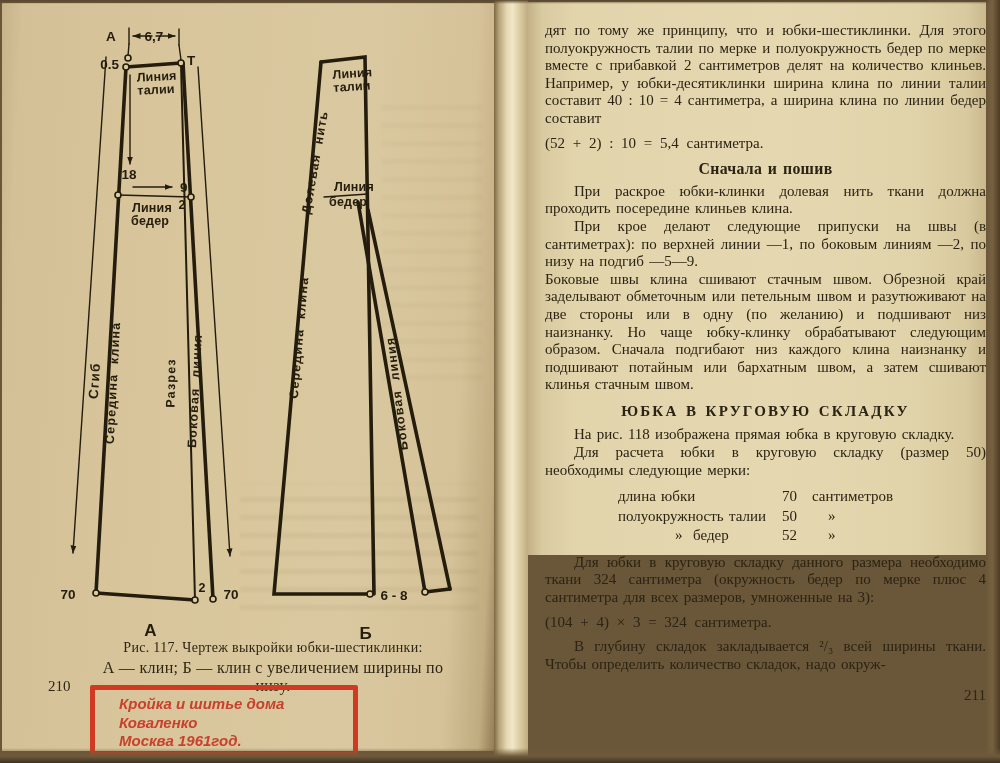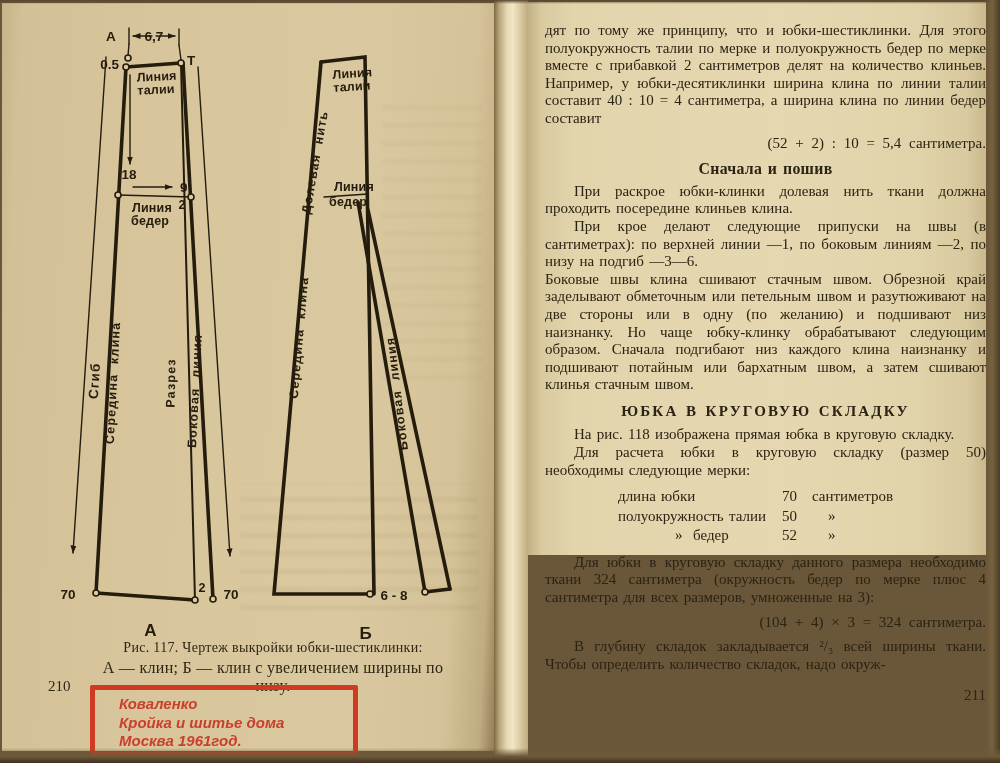--- a/index.html
+++ b/index.html
@@ -44,21 +44,21 @@
   .stamp{position:absolute;left:88px;top:682px;width:234px;height:57px;border:5px solid #d03a22;
     border-radius:2px;padding:5px 0 0 24px;color:#c9402c;
     font-family:"Liberation Sans","DejaVu Sans",sans-serif;font-weight:bold;font-style:italic;
     font-size:15px;line-height:18.5px;}
 
   
   .col{position:absolute;left:17px;top:20px;width:441px;font-size:15px;line-height:17.6px;
        word-spacing:1.5px;text-align:justify;}
   .col p{margin:0;text-indent:29px;}
   .col p.noind{text-indent:0;}
-  .formula{text-align:right;text-indent:0;margin:7px 0;word-spacing:4px;}
+  .formula{text-align:left;text-indent:0;margin:7px 0;word-spacing:4px;}
   .h1{text-align:center;font-weight:bold;font-size:15.8px;margin:8px 0 5px;letter-spacing:.3px;}
   .h2{text-align:center;font-weight:bold;font-size:15px;margin:9px 0 6px;letter-spacing:2.2px;}
   .mtable{margin:8px 0 8px 73px;line-height:19.5px;text-align:left;}
   .mname{display:inline-block;width:164px;white-space:pre;}
   .mn3{width:107px;padding-left:57px;}
   .mval{display:inline-block;width:30px;}
   .mu2{padding-left:16px;}
   .pn-right{display:block;text-align:right;margin-top:14px;font-size:15px;text-indent:0;}
 </style>
 </head>
@@ -152,35 +152,35 @@
     </svg>
 
     <div class="caption">
       <div class="cap1">Рис. 117. Чертеж выкройки юбки-шестиклинки:</div>
       <div class="cap2">А — клин; Б — клин с увеличением ширины по низу.</div>
     </div>
 
     <div class="pagenum pn-left">210</div>
 
     <div class="stamp">
+      <div>Кройка и шитье дома</div>
       <div>Коваленко</div>
-      <div>Кройка и шитье дома</div>
       <div>Москва 1961год.</div>
     </div>
   </div>
 
   <div class="gutter"></div>
 
   <div class="page page-right">
     <div class="col">
       <p class="noind">дят по тому же принципу, что и юбки-шестиклинки. Для этого полуокружность талии по мерке и полуокружность бедер по мерке вместе с прибавкой 2 сантиметров делят на количество клиньев. Например, у юбки-десятиклинки ширина клина по линии талии составит 40 : 10 = 4 сантиметра, а ширина клина по линии бедер составит</p>
       <div class="formula">(52 + 2) : 10 = 5,4  сантиметра.</div>
       <div class="h1">Сначала и пошив</div>
       <p>При раскрое юбки-клинки долевая нить ткани должна проходить посередине клиньев клина.</p>
-      <p>При крое делают следующие припуски на швы (в сантиметрах): по верхней линии —1, по боковым линиям —2, по низу на подгиб —3—6.</p>
+      <p>При крое делают следующие припуски на швы (в сантиметрах): по верхней линии —1, по боковым линиям —2, по низу на подгиб —5—9.</p>
       <p class="noind">Боковые швы клина сшивают стачным швом. Обрезной край заделывают обметочным или петельным швом и разутюживают на две стороны или в одну (по желанию) и подшивают низ наизнанку. Но чаще юбку-клинку обрабатывают следующим образом. Сначала подгибают низ каждого клина наизнанку и подшивают потайным или бархатным швом, а затем сшивают клинья стачным швом.</p>
       <div class="h2">ЮБКА В КРУГОВУЮ СКЛАДКУ</div>
       <p>На рис. 118 изображена прямая юбка в круговую складку.</p>
       <p>Для расчета юбки в круговую складку (размер 50) необходимы следующие мерки:</p>
 
       <div class="mtable">
         <div class="mrow">
           <span class="mname">длина юбки</span><span class="mval">70</span><span class="munit">сантиметров</span>
         </div>
         <div class="mrow">

